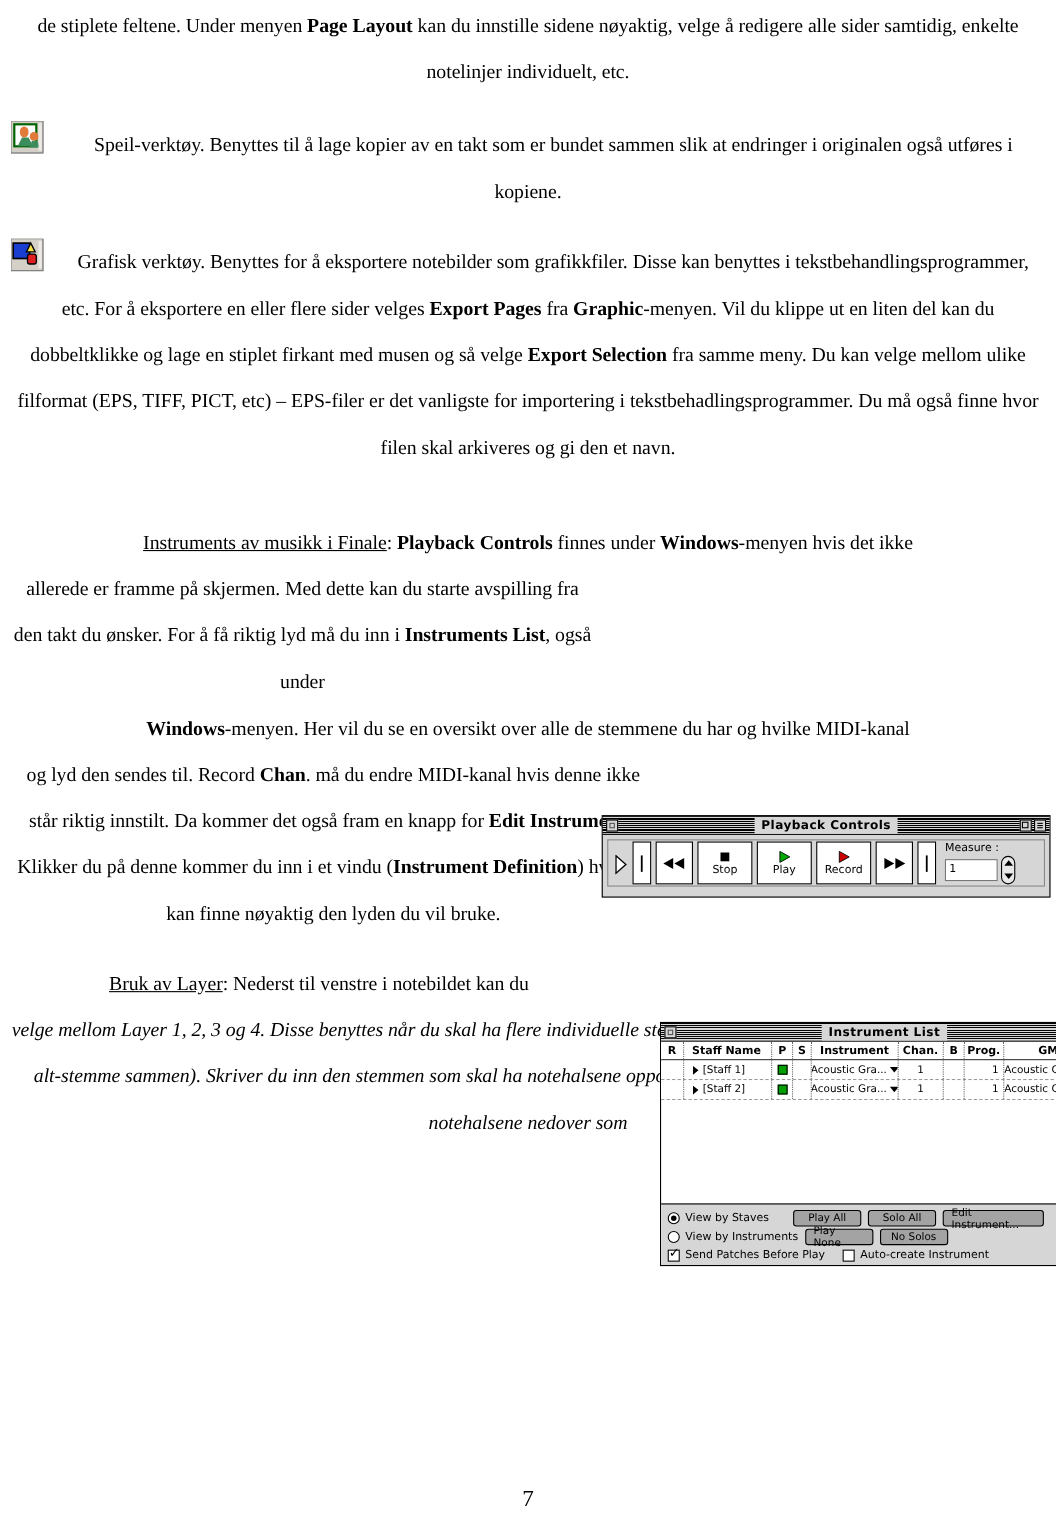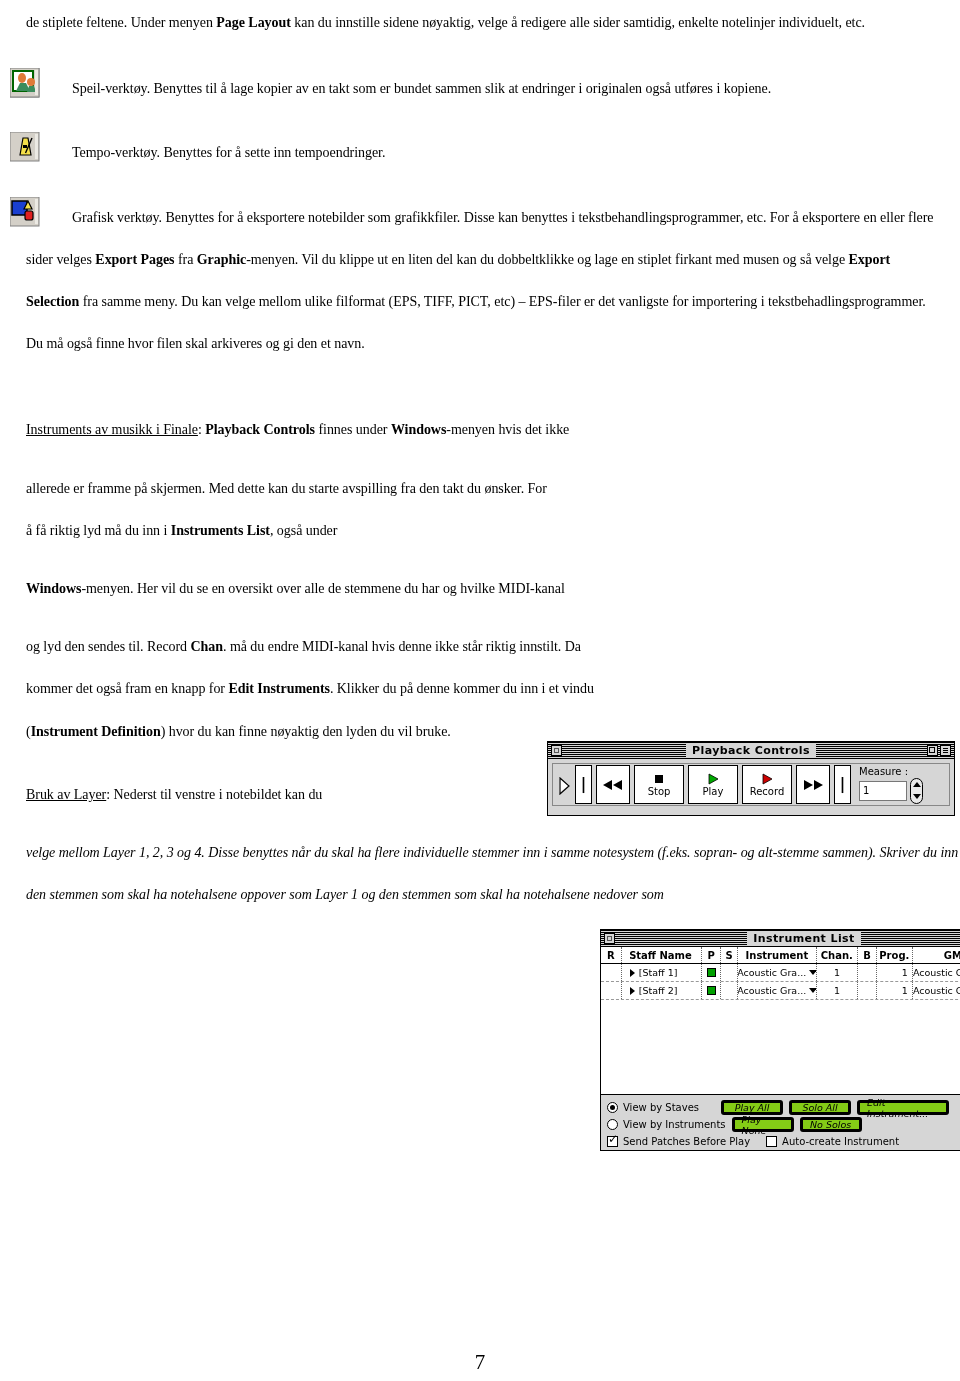--- a/index.html
+++ b/index.html
@@ -21,24 +21,24 @@
     height: 1381px;
     padding: 0;
   }
   .content {
     position: absolute;
     left: 10px;
     top: 0px;
     width: 940px;
   }
   p.para {
-    font-size: 14px;
+    font-size: 18px;
     line-height: 42.2px;
-    margin: 16px;
-    text-align: left;
+    margin: 0;
+    text-align: center;
     letter-spacing: -0.05px;
   }
   .b { font-weight: bold; }
   .u { text-decoration: underline; }
   .tool-icon {
     display: inline-block;
     width: 30px;
     height: 30px;
     vertical-align: -9px;
     margin-right: 16px;
@@ -328,32 +328,31 @@
     position:relative;
     flex:none;
   }
   .checkbox.on::after {
     content:"\2713";
     position:absolute; left:0px; top:-4px;
     font-size:12px; line-height:12px; color:#000;
     font-family:"DejaVu Sans", sans-serif;
   }
   .mini-btn {
-    border: 3px solid #000000;
+    border: 1px solid #000000;
     border-radius: 3px;
-    background: #84cc16;
+    background: #a3a3a3;
     height: 15px;
     display:inline-flex;
     align-items:center;
     justify-content:center;
     padding: 0 7px;
     font-size: 9.5px;
     box-sizing:border-box;
     font-family: "DejaVu Sans", "Liberation Sans", sans-serif;
-    font-style: italic;
   }
   .grow-corner {
     position:absolute;
     right: 1px; bottom: 1px;
     width: 14px; height: 14px;
     background:
       repeating-linear-gradient(135deg,
         #777 0px, #777 1px, #d6d6d6 1px, #d6d6d6 3px);
     border-left:1px solid #888;
     border-top:1px solid #888;
@@ -419,21 +418,20 @@
     <p class="para" style="margin-top:22px; text-indent:46px;">
       <span class="tool-icon" style="position:absolute; left:0px; margin:0; text-indent:0;">
         <svg width="32" height="32" viewBox="0 0 32 32">
           <rect x="0" y="0" width="29" height="29" fill="#d4d0c8" stroke="#808080"></rect>
           <path d="M10 23 L13 6 L18 6 L21 23 Z" fill="#f5e04a" stroke="#000" stroke-width="1.2"></path>
           <line x1="15.5" y1="21" x2="22" y2="6" stroke="#000" stroke-width="1.4"></line>
           <rect x="13" y="13" width="4" height="3" fill="#000"></rect>
           <rect x="25" y="2" width="3" height="25" fill="#eceae4"></rect>
         </svg>
       </span>
-      <span>Tempo-verktøy. Benyttes for å sette inn tempoendringer.</span>
     </p>
 
     <p class="para" style="margin-top:22px; text-indent:46px;">
       <span class="tool-icon" style="position:absolute; left:0px; margin:0; text-indent:0;">
         <svg width="32" height="32" viewBox="0 0 32 32">
           <rect x="0" y="0" width="29" height="29" fill="#d4d0c8" stroke="#808080"></rect>
           <rect x="2" y="4" width="15" height="14" fill="#1a3fd0" stroke="#000" stroke-width="1.5"></rect>
           <path d="M18 4 L22 12 L14 12 Z" fill="#f5e04a" stroke="#000" stroke-width="1.2"></path>
           <rect x="15" y="14" width="8" height="9" rx="2" fill="#e02020" stroke="#000" stroke-width="1.2"></rect>
           <rect x="25" y="2" width="3" height="25" fill="#eceae4"></rect>

